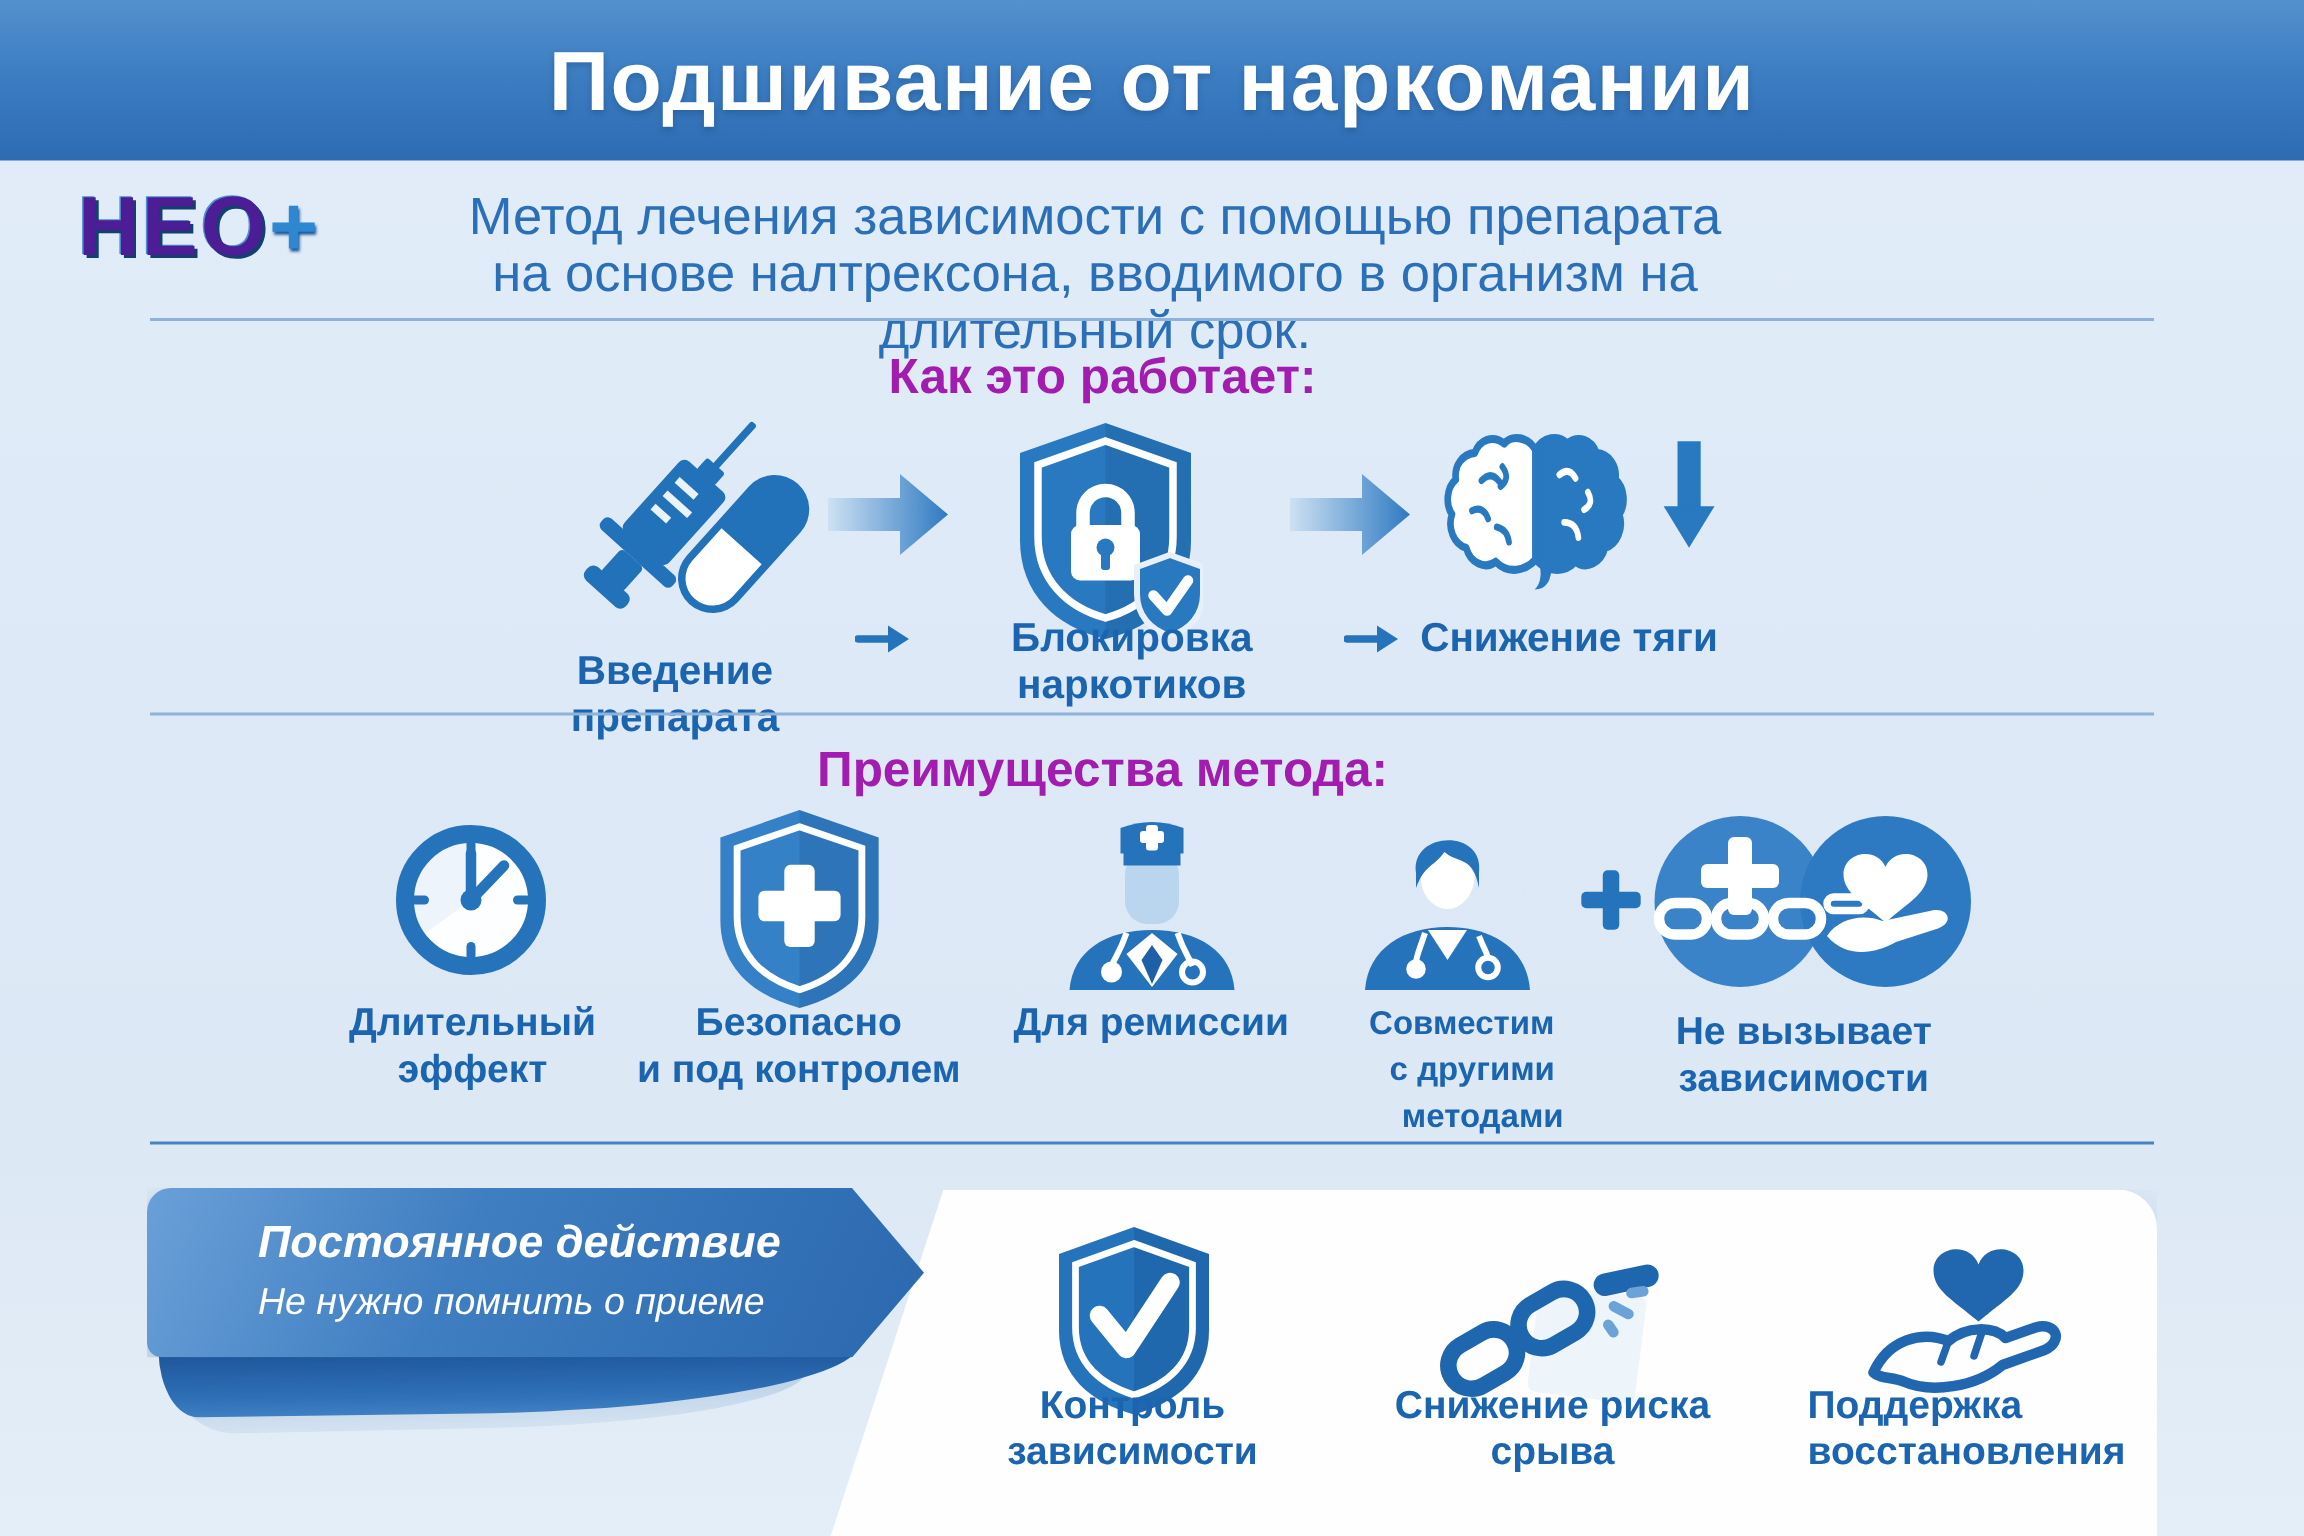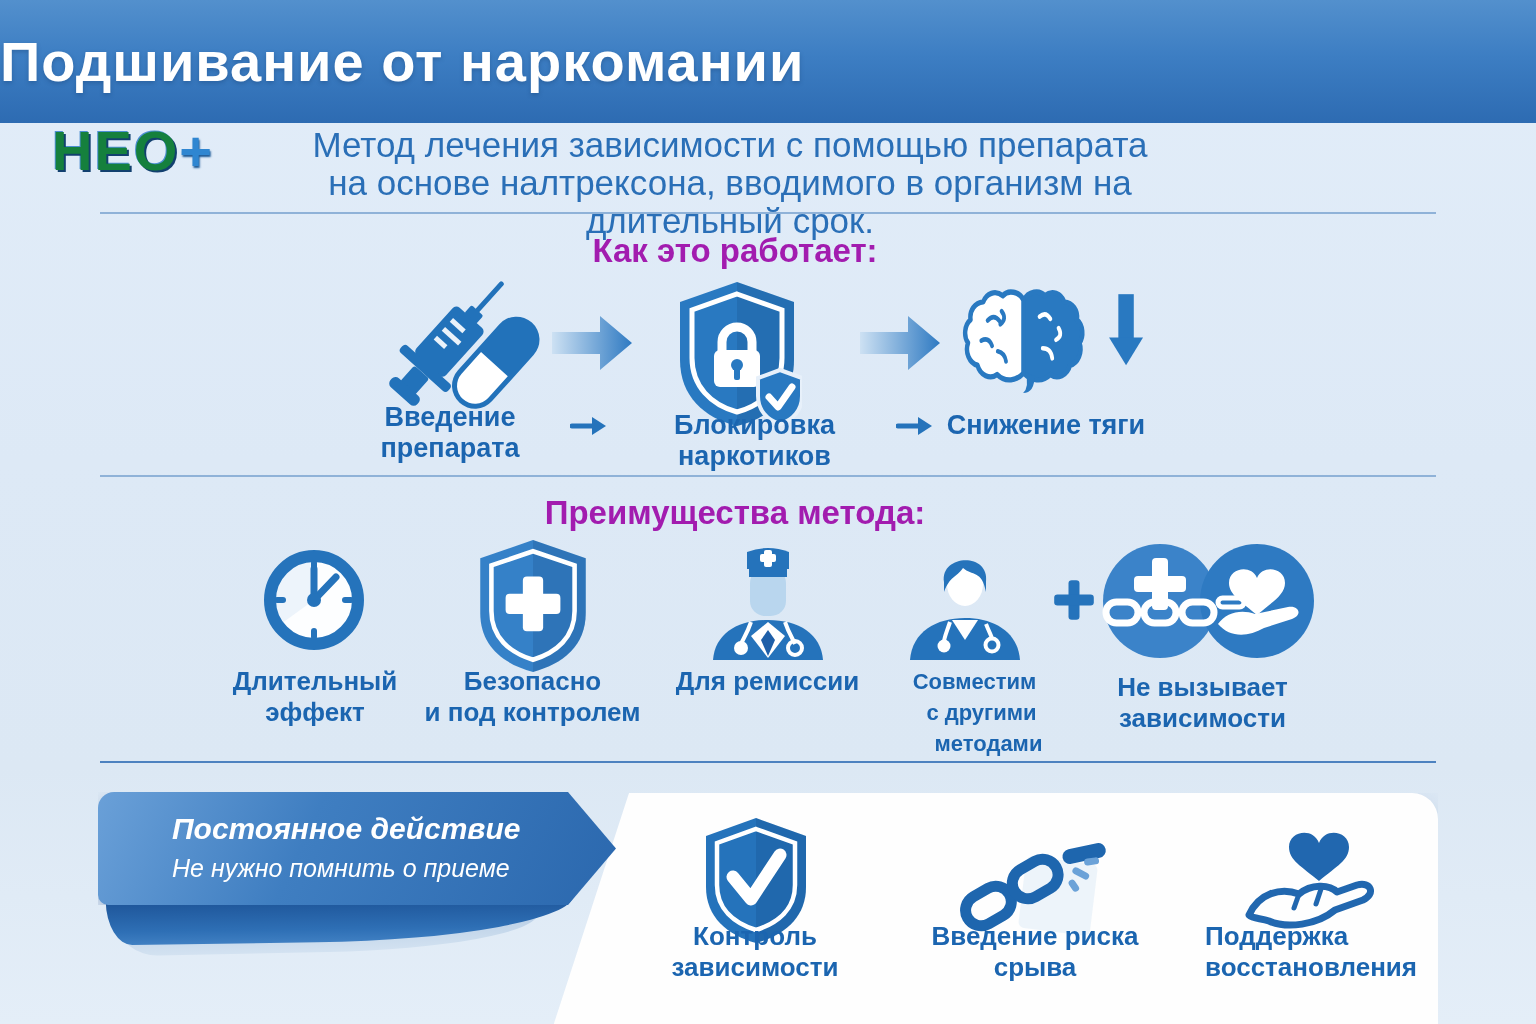--- a/index.html
+++ b/index.html
@@ -3,28 +3,28 @@
 <meta charset="utf-8">
 <style>
   html,body{margin:0;padding:0;}
   body{
     width:1536px;height:1024px;overflow:hidden;position:relative;
     font-family:"Liberation Sans","DejaVu Sans",sans-serif;
     background:linear-gradient(180deg,#e2edf9 0%,#dde9f6 45%,#dce8f4 75%,#e4eef8 100%);
   }
   .abs{position:absolute;}
   
-  .header{left:0;top:0;width:1536px;height:123px;
+  .header{left:0;top:0;width:1536px;height:107px;
     background:linear-gradient(180deg,#5390cd 0%,#3d7ec3 45%,#2d6bb2 100%);
-    display:flex;align-items:center;justify-content:flex-start;}
+    display:flex;align-items:center;justify-content:center;}
   .header-title{color:#fff;font-size:56px;font-weight:bold;letter-spacing:1px;
     text-shadow:0 2px 4px rgba(20,60,110,.35);}
   
   .logo{left:52px;top:118px;font-size:56px;font-weight:bold;letter-spacing:2px;}
-  .logo .neo{color:#15803d;text-shadow:2px 2px 0 #12406f,-1px -1px 0 #4d8fd2;}
+  .logo .neo{color:#4c1d95;text-shadow:2px 2px 0 #12406f,-1px -1px 0 #4d8fd2;}
   .logo .plus{color:#2f86d1;text-shadow:1px 2px 2px #1c5a97;}
   .intro{left:250px;top:126px;width:960px;text-align:center;color:#2a6fb7;
     font-size:35px;line-height:38px;font-weight:500;}
   .divider{height:0;border-top:2px solid #8fb2d8;left:100px;width:1336px;}
   .divider.dark{border-top:2px solid #4d82c0;}
   .section-title{left:0;width:1470px;text-align:center;color:#a21caf;
     font-size:33px;font-weight:bold;}
   .lbl{color:#1b65b0;font-size:27px;font-weight:600;text-align:center;line-height:31px;}
   
   .panel{left:545px;top:765px;width:893px;height:258px;background:#fefefe;
@@ -139,21 +139,21 @@
         <path d="M122 37 q10 -7 17 3"></path>
           <path d="M152 52 q7 10 -4 15"></path>
         <path d="M127 78 q13 0 15 13"></path>
       </g>
     </g>
     <rect x="202" y="8" width="20" height="62" fill="#2979c1"></rect>
     <polygon points="190,64 234,64 212,100" fill="#2979c1"></polygon>
   </svg>
 </div>
 
-<div class="abs lbl" style="left:330px;top:402px;width:240px">Введение препарата</div>
+<div class="abs lbl" style="left:330px;top:432px;width:240px">Введение препарата</div>
 <div class="abs" style="left:570px;top:414px">
   <svg width="38" height="24" viewBox="0 0 38 24">
     <line x1="2" y1="12" x2="24" y2="12" stroke="#2573bb" stroke-width="5" stroke-linecap="round"></line>
     <polygon points="22,3 36,12 22,21" fill="#2573bb"></polygon>
   </svg>
 </div>
 <div class="abs lbl" style="left:612px;top:410px;width:285px">Блокировка наркотиков</div>
 <div class="abs" style="left:896px;top:414px">
   <svg width="38" height="24" viewBox="0 0 38 24">
     <line x1="2" y1="12" x2="24" y2="12" stroke="#2573bb" stroke-width="5" stroke-linecap="round"></line>
@@ -291,21 +291,21 @@
   <div class="abs" style="left:690px;top:22px">
     <svg width="150" height="132" viewBox="0 0 150 132">
       <path d="M84 28 C78 12 54 16 54 32 C54 45 66 51 84 66 C102 51 114 45 114 32 C114 16 90 12 84 28 Z" fill="#2167af"></path>
       <path d="M14 100 C24 78 46 72 64 79 C76 69 94 69 102 77 L122 70 C136 66 141 79 128 85 L100 95 C82 110 52 114 34 106 C26 103 18 104 14 100 Z" fill="none" stroke="#2167af" stroke-width="7" stroke-linejoin="round"></path>
       <line x1="64" y1="79" x2="59" y2="93" stroke="#2167af" stroke-width="5" stroke-linecap="round"></line>
       <line x1="86" y1="74" x2="81" y2="89" stroke="#2167af" stroke-width="5" stroke-linecap="round"></line>
     </svg>
   </div>
 
   <div class="abs lbl" style="left:80px;top:128px;width:260px">Контроль зависимости</div>
-  <div class="abs lbl" style="left:360px;top:128px;width:260px">Введение риска срыва</div>
+  <div class="abs lbl" style="left:360px;top:128px;width:260px">Снижение риска срыва</div>
   <div class="abs lbl" style="left:660px;top:128px;width:230px;text-align:left">
     <div>Поддержка</div>
     <div>восстановления</div>
   </div>
 </div>
 
 <div class="abs ribbon-fold2"></div>
 <div class="abs ribbon-fold"></div>
 <div class="abs ribbon">
   <div class="ribbon-title">Постоянное действие</div>

